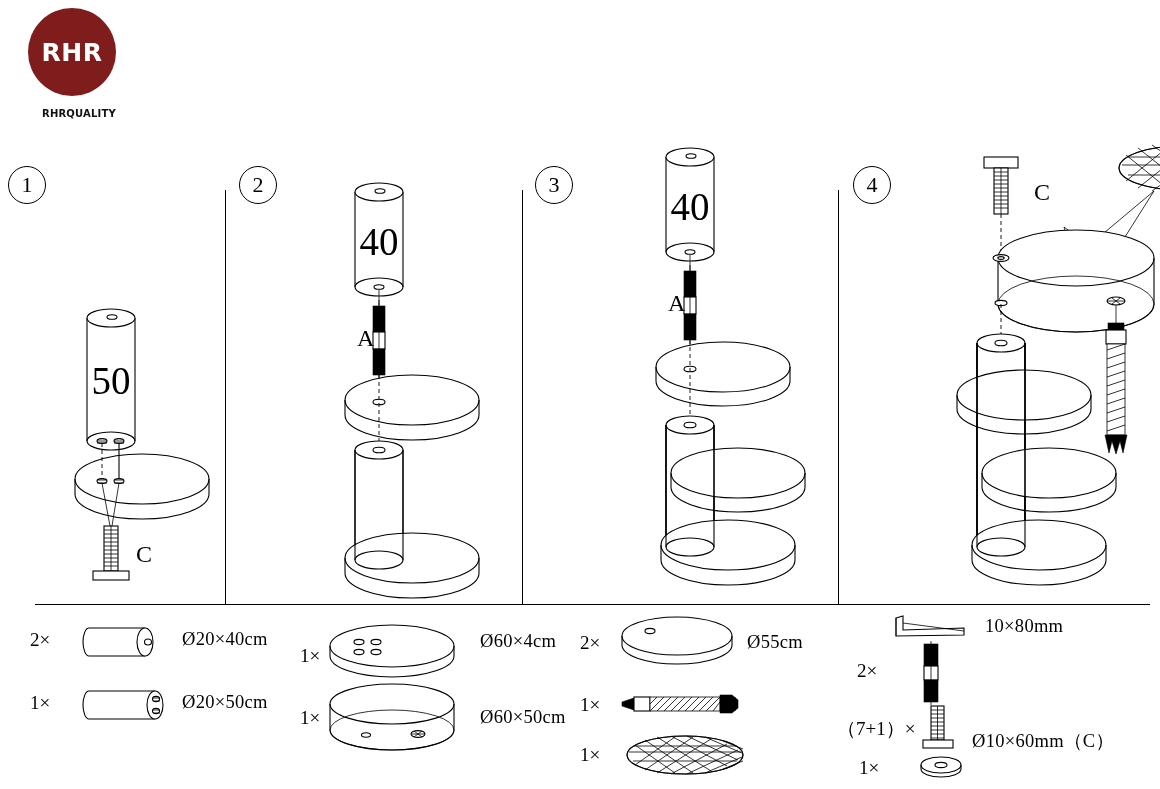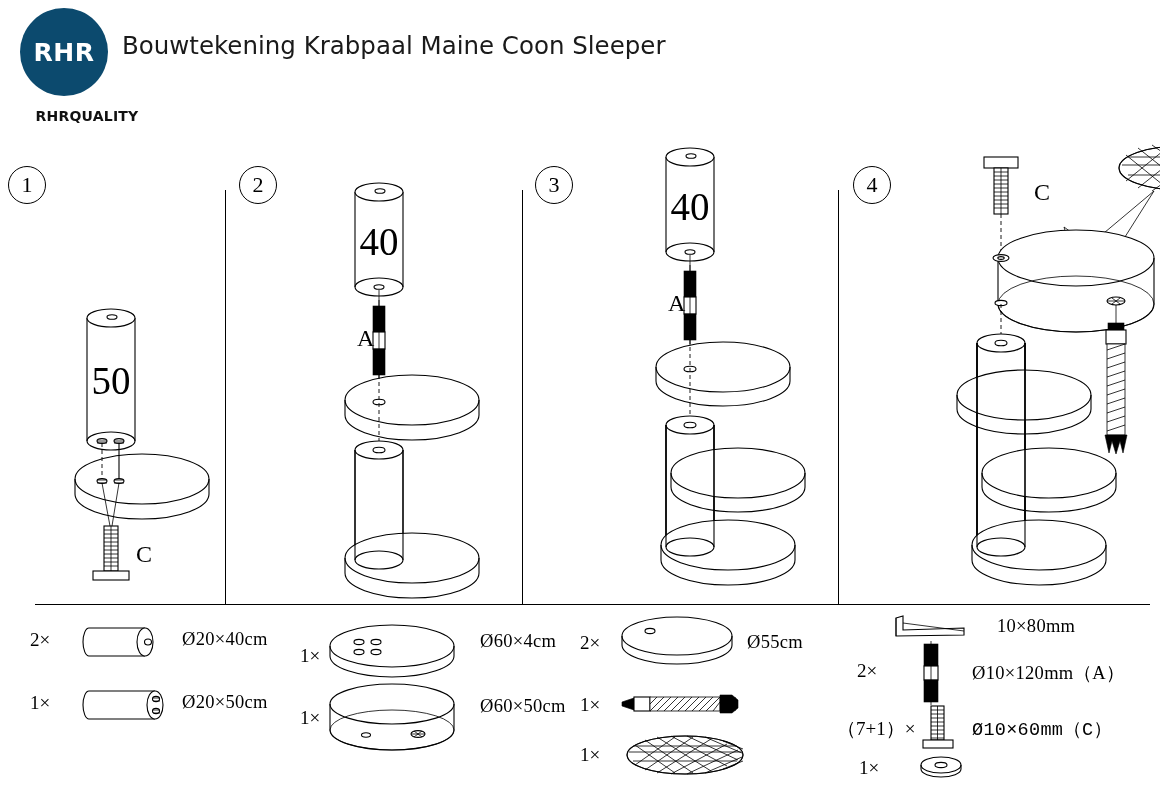--- a/index.html
+++ b/index.html
@@ -22,43 +22,43 @@
     left: 0; top: 0;
     width: 1160px; height: 130px;
   }
   #logo-wrap {
     position: absolute;
     left: 20px; top: 8px;
     width: 100px; height: 118px;
   }
   #logo-circle {
     position: absolute;
-    left: 0; top: 0;
+    left: 8px; top: 0;
     width: 88px; height: 88px;
     border-radius: 50%;
-    background: #0c4a6e;
+    background: #7f1d1d;
     display: flex;
     align-items: center;
     justify-content: center;
   }
   #logo-mark {
     color: #ffffff;
     font-family: "DejaVu Sans", sans-serif;
     font-weight: bold;
     font-size: 25px;
     letter-spacing: 0.5px;
   }
   #logo-word {
     position: absolute;
-    left: 8px; top: 100px;
+    left: 0; top: 100px;
     width: 118px;
     text-align: center;
     font-family: "DejaVu Sans", sans-serif;
     font-weight: bold;
-    font-size: 14px;
+    font-size: 10px;
     letter-spacing: 0.2px;
     color: #111111;
   }
   #doc-title {
     position: absolute;
     left: 122px; top: 31px;
     font-family: "DejaVu Sans", sans-serif;
     font-size: 24.5px;
     color: #1a1a1a;
     white-space: nowrap;
@@ -136,21 +136,20 @@
 </head>
 <body>
 
 <div id="header">
   <div id="logo-wrap">
     <div id="logo-circle">
       <span id="logo-mark">RHR</span>
     </div>
     <div id="logo-word">RHRQUALITY</div>
   </div>
-  <div id="doc-title">Bouwtekening Krabpaal Maine Coon Sleeper</div>
 </div>
 
 <div class="step-panel" id="panel-1">
   <div class="step-badge" style="left:8px; top:16px;">1</div>
 
   <div class="svgbox" style="left:52px; top:144px;">
     <svg width="180" height="290" viewBox="0 0 180 290">
 
       <g>
         <path class="ln" d="M35 24 L35 147"></path>
@@ -457,21 +456,21 @@
       <ellipse class="wht" cx="64" cy="22" rx="62" ry="20"></ellipse>
       <path class="ln" d="M2 22 L2 48"></path>
       <path class="ln" d="M126 22 L126 48"></path>
       <path class="ln" d="M2 48 A62 20 0 0 0 126 48"></path>
       <ellipse class="ln-t" cx="64" cy="48" rx="62" ry="20"></ellipse>
       <ellipse class="wht" cx="38" cy="53" rx="4.5" ry="2.2"></ellipse>
       <ellipse class="wht" cx="90" cy="52" rx="7" ry="3.4"></ellipse>
       <path class="ln-t" d="M83 52 h14 M86 49 l8 6 M94 49 l-8 6"></path>
     </svg>
   </div>
-  <div class="spec" style="left:190px; top:84px;">Ø60×50cm</div>
+  <div class="spec" style="left:190px; top:95px;">Ø60×50cm</div>
 </div>
 
 <div class="parts-col" id="parts-col-3">
   <div class="qty" style="left:5px; top:20px;">2×</div>
   <div class="svgbox" style="left:45px; top:2px;">
     <svg width="125" height="56" viewBox="0 0 125 56">
       <ellipse class="wht" cx="57" cy="22" rx="55" ry="19"></ellipse>
       <path class="ln" d="M2 22 L2 31"></path>
       <path class="ln" d="M112 22 L112 31"></path>
       <path class="ln" d="M2 31 A55 19 0 0 0 112 31"></path>
@@ -509,43 +508,42 @@
 </div>
 
 <div class="parts-col" id="parts-col-4">
   <div class="svgbox" style="left:55px; top:2px;">
     <svg width="90" height="30" viewBox="0 0 90 30">
       <path class="wht" d="M4 4 L11 2 L11 16 L72 14 L72 21 L4 22 Z"></path>
       <path class="ln-t" d="M11 9 L72 17"></path>
       <path class="ln-t" d="M4 4 L4 22"></path>
     </svg>
   </div>
-  <div class="spec" style="left:160px; top:4px;text-align:right;">10×80mm</div>
+  <div class="spec" style="left:148px; top:4px;text-align:right;">10×80mm</div>
 
   <div class="qty" style="left:20px; top:48px;">2×</div>
   <div class="svgbox" style="left:82px; top:28px;">
     <svg width="34" height="66" viewBox="0 0 34 66">
       <rect class="blk" x="5" y="4" width="14" height="22"></rect>
       <rect class="wht" x="5" y="26" width="14" height="14"></rect>
       <rect class="blk" x="5" y="40" width="14" height="22"></rect>
       <path class="ln-t" d="M12 1 L12 65"></path>
     </svg>
   </div>
-  <div class="spec" style="left:135px; top:48px;">Ø10×120mm（A）</div>
 
   <div class="qty" style="left:0px; top:104px;">（7+1）×</div>
   <div class="svgbox" style="left:85px; top:92px;">
     <svg width="36" height="48" viewBox="0 0 36 48">
       <rect class="wht" x="9" y="2" width="13" height="34"></rect>
       <path class="ln-t" d="M9 6 h13 M9 10 h13 M9 14 h13 M9 18 h13 M9 22 h13 M9 26 h13 M9 30 h13 M9 34 h13"></path>
       <path class="ln-t" d="M15.5 2 L15.5 36"></path>
       <rect class="wht" x="1" y="36" width="30" height="8"></rect>
     </svg>
   </div>
-  <div class="spec" style="left:135px; top:104px;font-family:Liberation Mono, monospace;">Ø10×60mm（C）</div>
+  <div class="spec" style="left:135px; top:116px;">Ø10×60mm（C）</div>
 
   <div class="qty" style="left:22px; top:145px;">1×</div>
   <div class="svgbox" style="left:80px; top:140px;">
     <svg width="50" height="30" viewBox="0 0 50 30">
       <ellipse class="wht" cx="24" cy="13" rx="20" ry="8"></ellipse>
       <path class="ln" d="M4 13 L4 17"></path>
       <path class="ln" d="M44 13 L44 17"></path>
       <path class="ln" d="M4 17 A20 8 0 0 0 44 17"></path>
       <ellipse class="wht" cx="24" cy="13" rx="6" ry="2.6"></ellipse>
     </svg>

